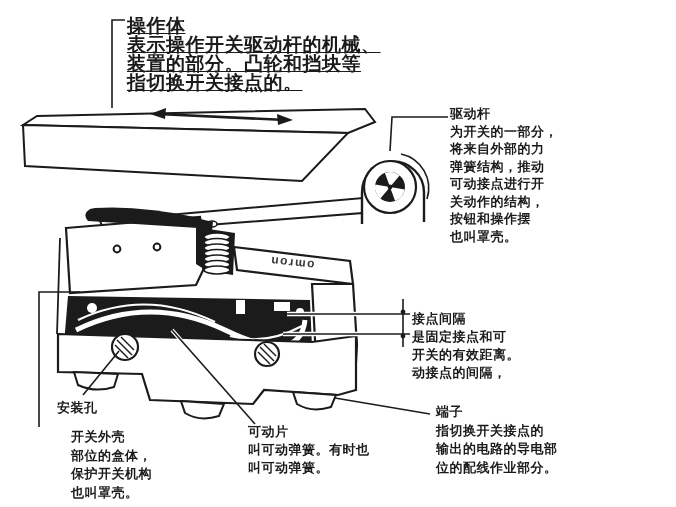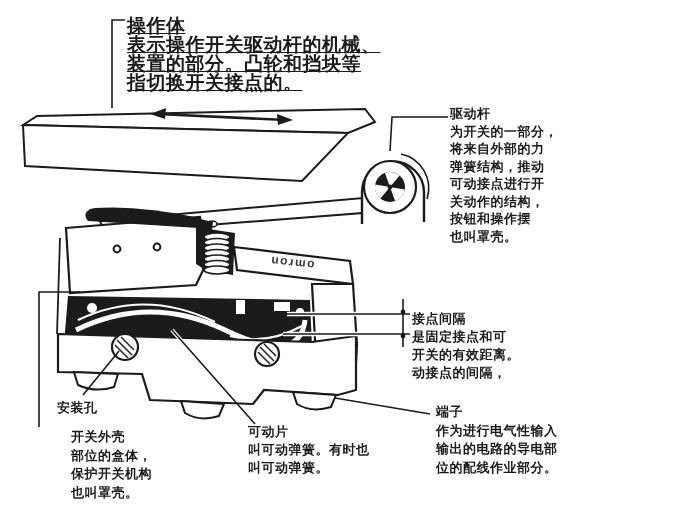--- a/index.html
+++ b/index.html
@@ -175,18 +175,18 @@
 </div>
 
 <div class="lbl mov">
   <span class="t">可动片</span>
   <span class="t">叫可动弹簧。有时也</span>
   <span class="t">叫可动弹簧。</span>
 </div>
 
 <div class="lbl trm">
   <span class="t">端子</span>
-  <span class="t">作为进行电气性输入</span>
+  <span class="t">指切换开关接点的</span>
   <span class="t">输出的电路的导电部</span>
   <span class="t">位的配线作业部分。</span>
 </div>
 
 </div>
 
 </body></html>

